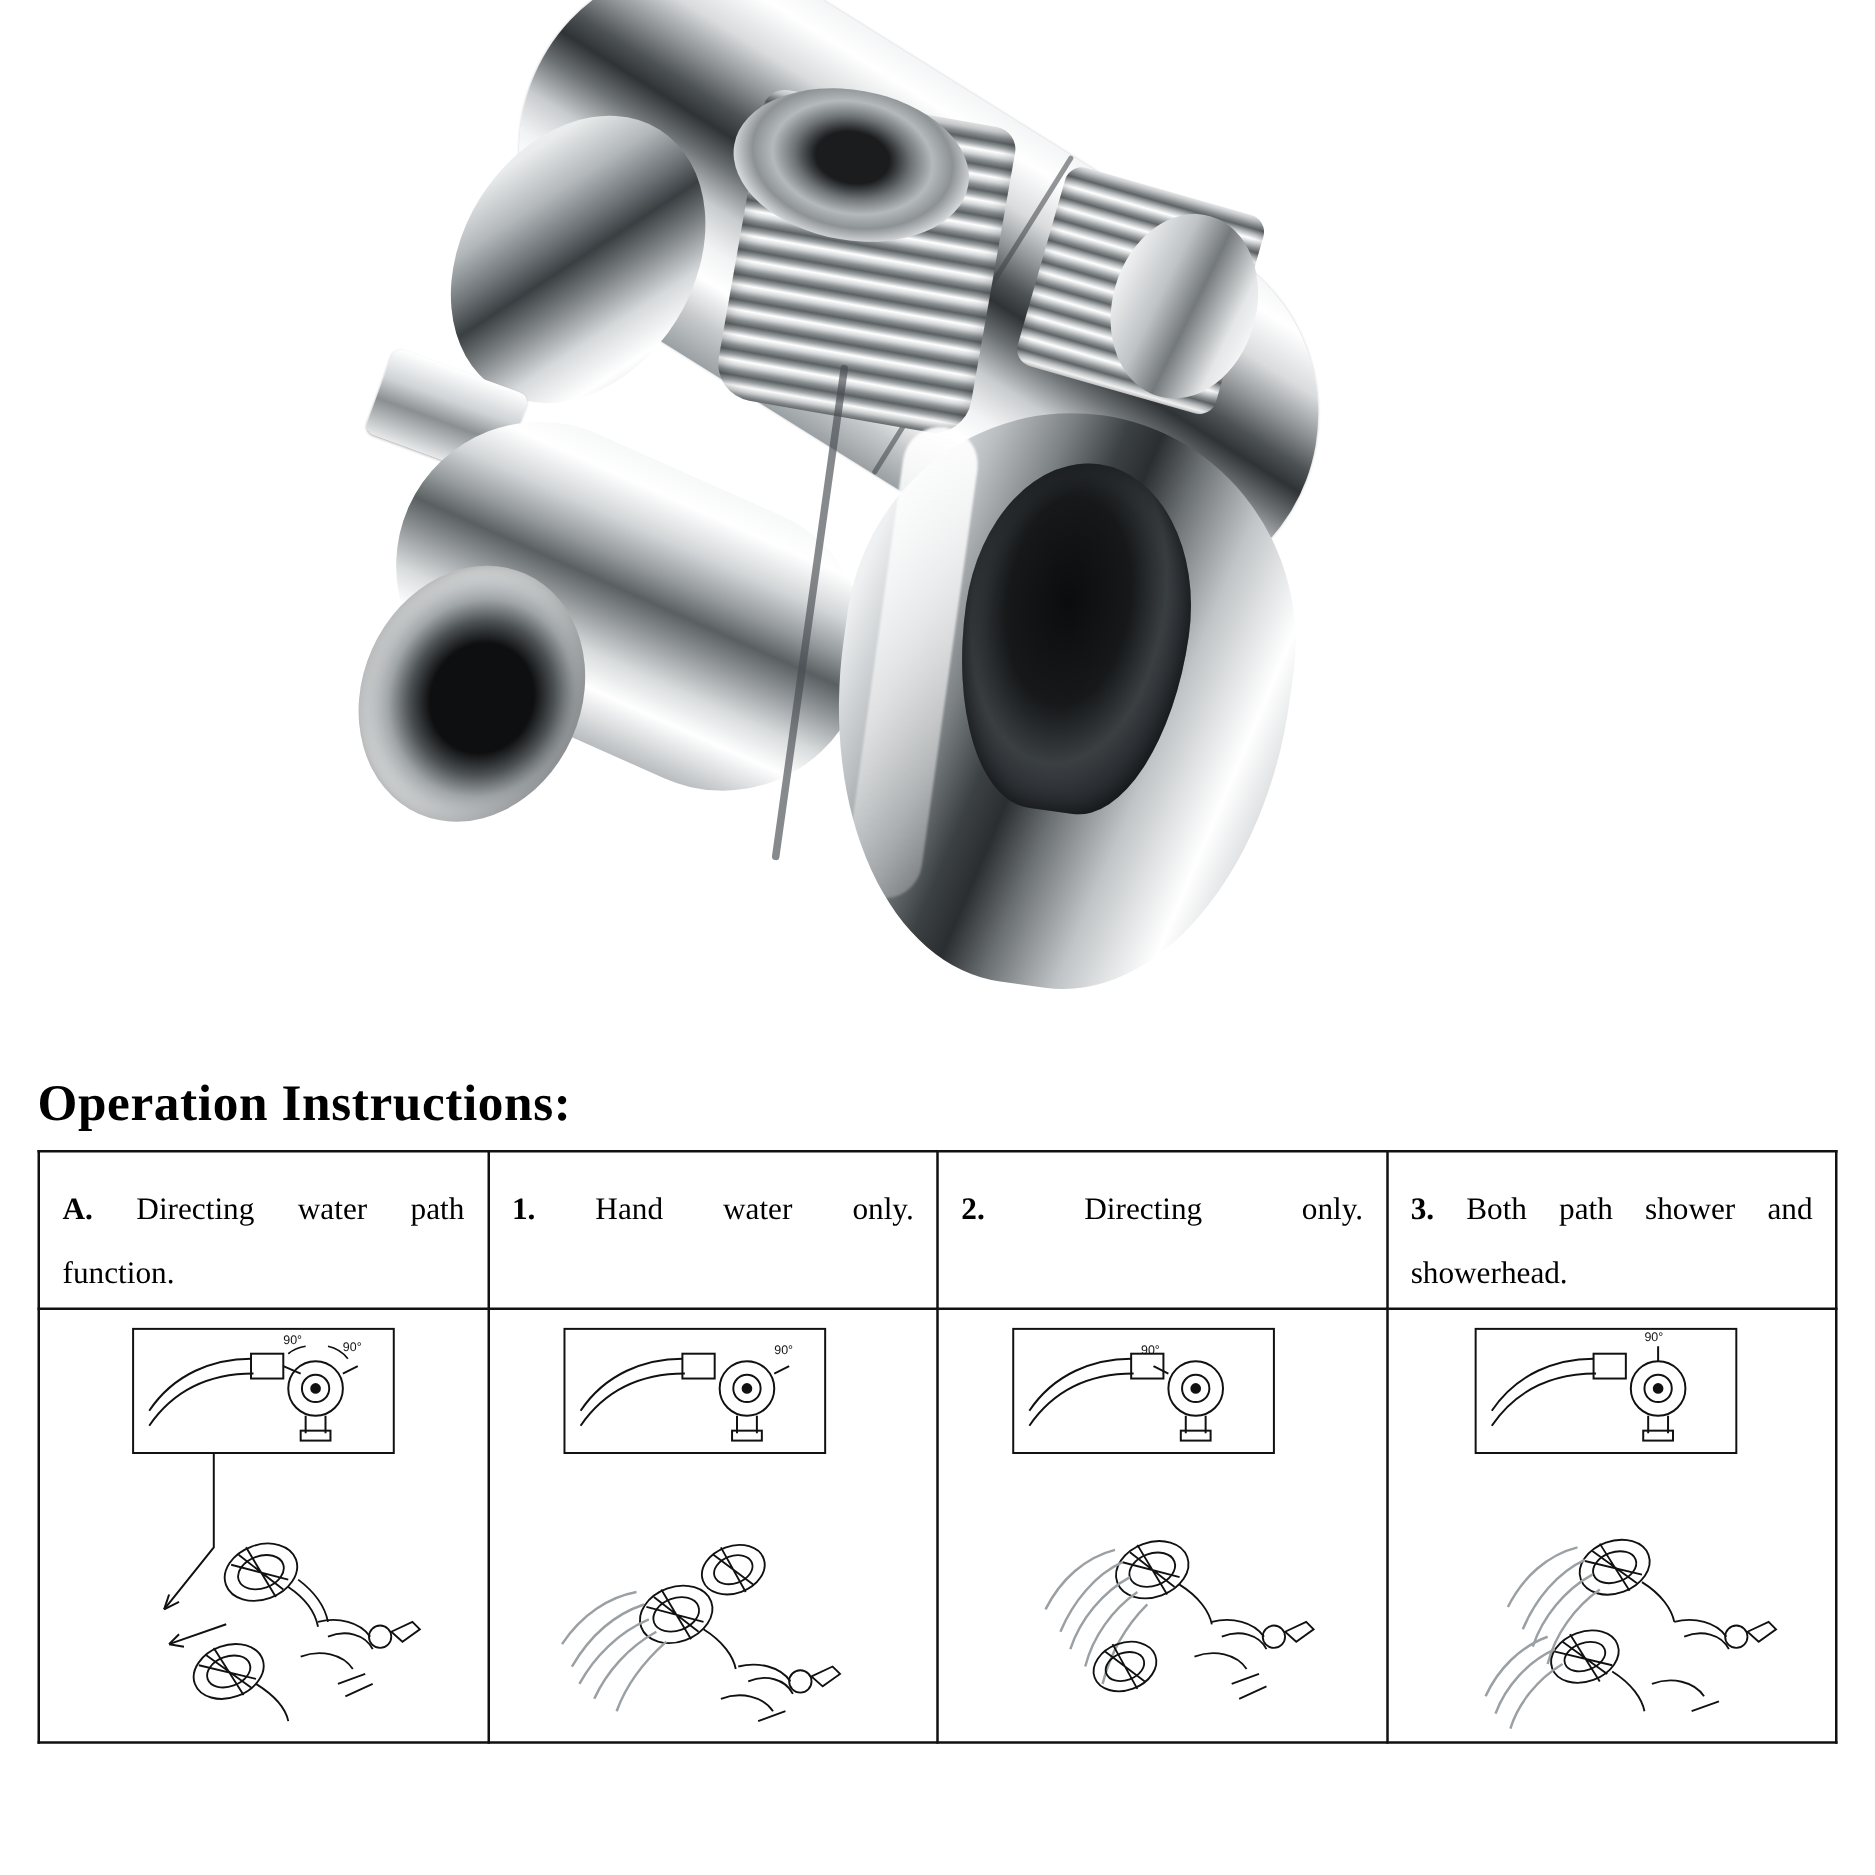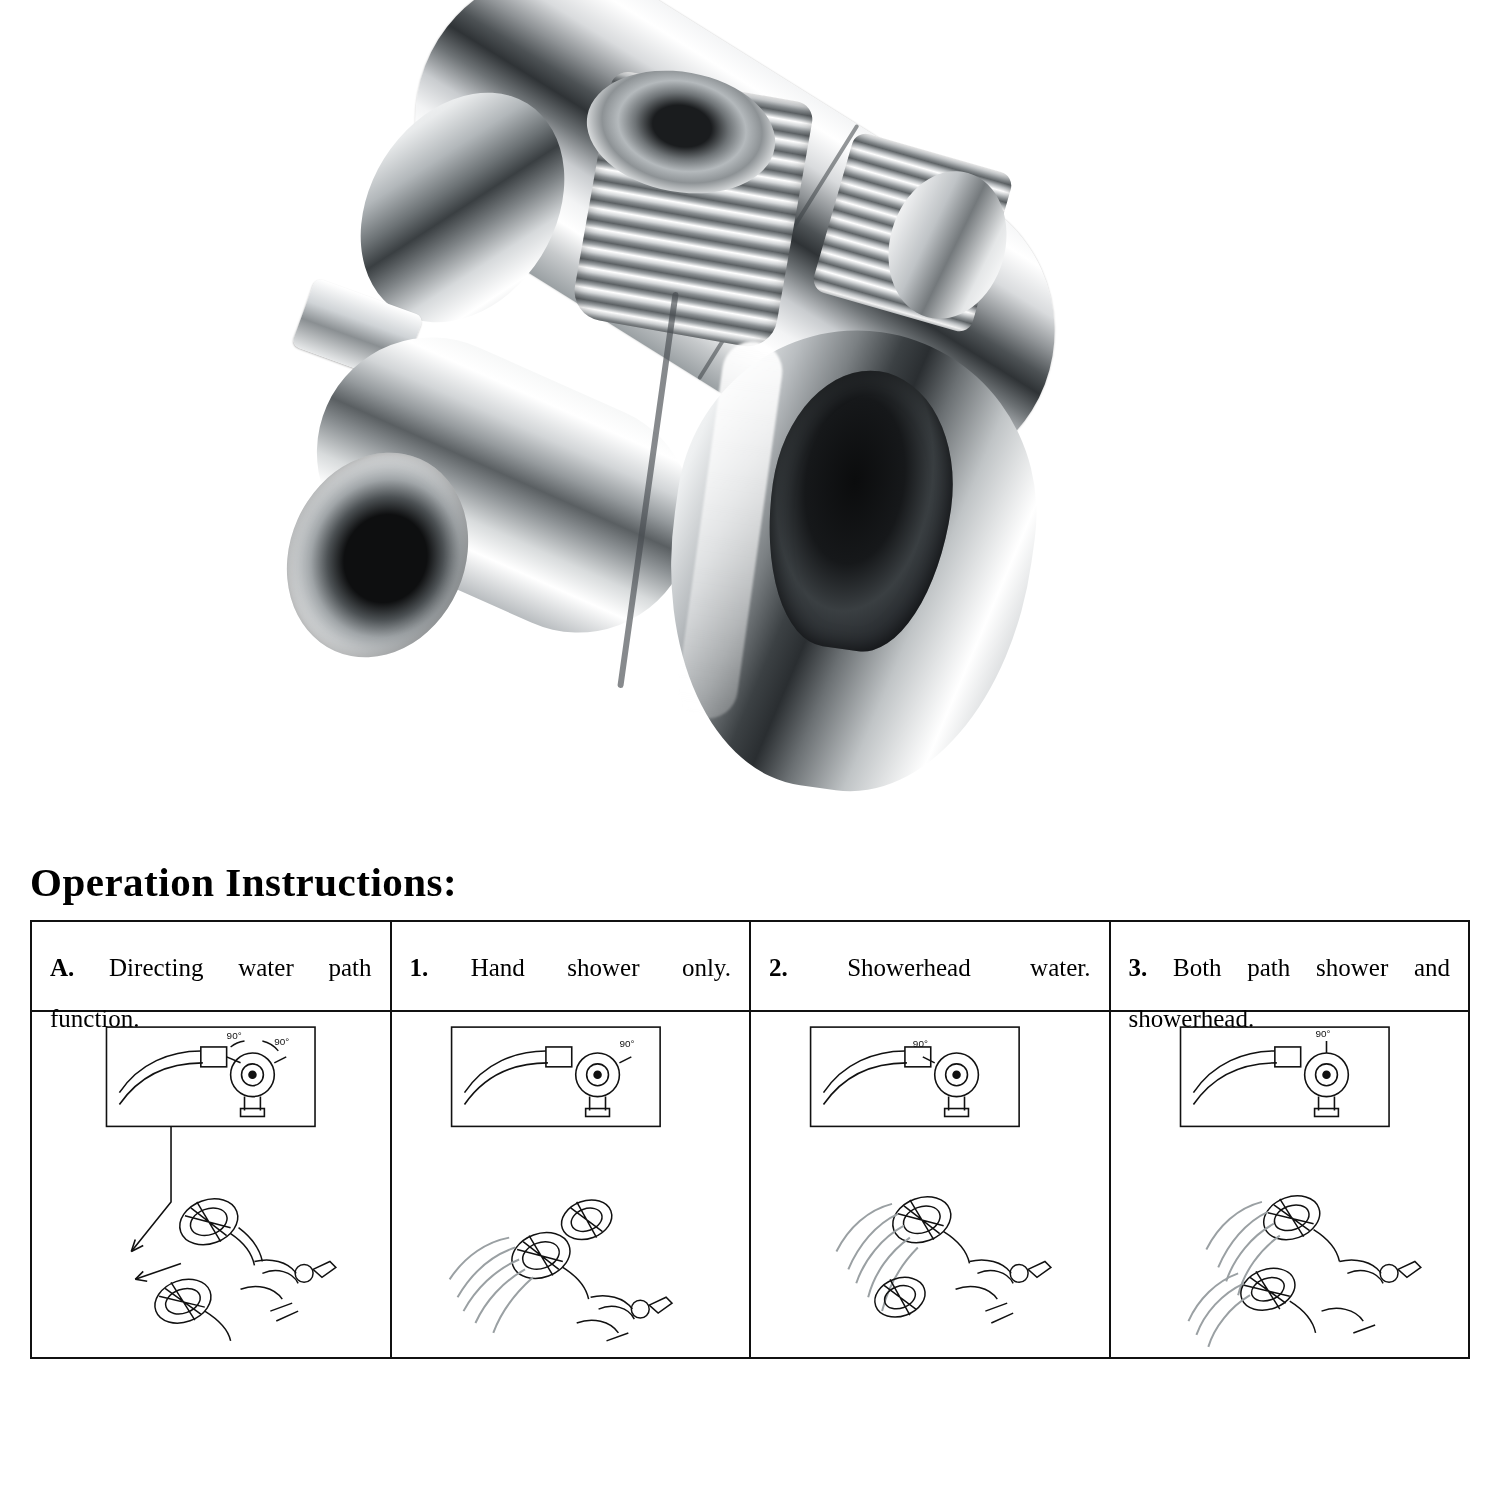--- a/index.html
+++ b/index.html
@@ -307,21 +307,21 @@
     vertical-align: top;
     padding: 0;
   }
   .cell-text {
     padding: 20px 18px 16px 18px;
     font-size: 25px;
     line-height: 2.05;
     text-align: justify;
     text-align-last: justify;
     font-family: "Liberation Serif", serif;
-    height: 88px;
+    height: 124px;
     box-sizing: border-box;
   }
   .cell-text .lbl { font-weight: bold; }
   .cell-diagram {
     height: 345px;
     position: relative;
   }
 
   
   .diagram-svg { display: block; width: 100%; height: 345px; }
@@ -355,27 +355,27 @@
         <tr>
       <td>
         <div class="cell-text">
           <span class="lbl">A.</span>
           <span>Directing water path function.</span>
         </div>
       </td>
       <td>
         <div class="cell-text">
           <span class="lbl">1.</span>
-          <span>Hand shower only.</span>
+          <span>Hand water only.</span>
         </div>
       </td>
       <td>
         <div class="cell-text">
           <span class="lbl">2.</span>
-          <span>Showerhead water.</span>
+          <span>Directing only.</span>
         </div>
       </td>
       <td>
         <div class="cell-text">
           <span class="lbl">3.</span>
           <span>Both path shower and showerhead.</span>
         </div>
       </td>
     </tr>
 

